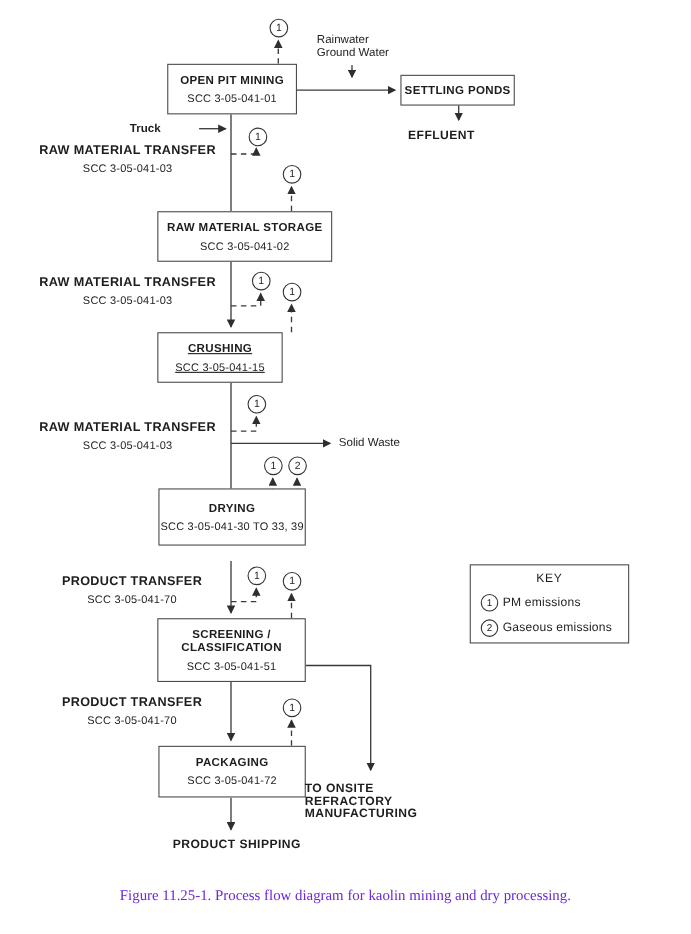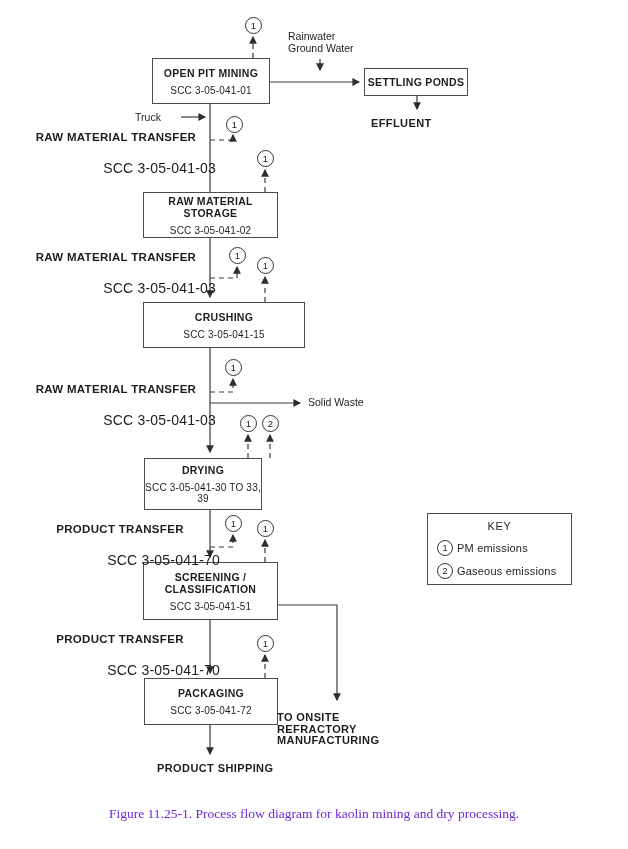--- a/index.html
+++ b/index.html
@@ -13,26 +13,26 @@
     position:absolute; border:1.2px solid #4c4c4c; background:#fff;
     display:flex; flex-direction:column; align-items:center; justify-content:center;
     text-align:center; box-sizing:border-box;
   }
   .pbox .t   { font-weight:bold; font-size:10.5px; line-height:12px; letter-spacing:.3px; }
   .pbox .scc { font-size:10px; letter-spacing:.2px; margin-top:6px; }
   .pbox.oneline .t { margin:0; }
 
   .sidelabel { position:absolute; text-align:center; }
   .sidelabel .t   { font-weight:bold; font-size:11.5px; letter-spacing:.3px; line-height:13px; }
-  .sidelabel .scc { font-size:14px; letter-spacing:.2px; margin-top:16px;text-align:right; }
+  .sidelabel .scc { font-size:10px; letter-spacing:.2px; margin-top:4px; }
 
   .flow { position:absolute; font-size:10.5px; line-height:12px; }
   .flow.caps { font-weight:bold; font-size:11px; letter-spacing:.4px; line-height:11.5px; }
   .center { text-align:left; }
-  .right  { text-align:center; }
+  .right  { text-align:left;font-weight:bold; }
 
   .num-circle {
     position:absolute; width:15px; height:15px; border:1.2px solid #333;
     border-radius:50%; background:#fff; font-size:9.5px; line-height:15px;
     text-align:center; box-sizing:content-box;
   }
 
   .keybox {
     position:absolute; left:427px; top:513px; width:145px; height:72px;
     border:1.2px solid #4c4c4c; background:#fff; box-sizing:border-box;
@@ -95,31 +95,31 @@
 
   <div class="pbox" style="left:152px; top:58px; width:118px; height:46px;">
     <div class="t">OPEN PIT MINING</div>
     <div class="scc">SCC 3-05-041-01</div>
   </div>
 
   <div class="pbox oneline" style="left:364px; top:68px; width:104px; height:28px;">
     <div class="t">SETTLING PONDS</div>
   </div>
 
-  <div class="pbox" style="left:143px; top:192px; width:135px; height:46px;">
+  <div class="pbox" style="left:143px; top:192px; width:159px; height:46px;">
     <div class="t">RAW MATERIAL STORAGE</div>
     <div class="scc">SCC 3-05-041-02</div>
   </div>
 
-  <div class="pbox" style="left:143px; top:302px; width:162px; height:46px;">
+  <div class="pbox" style="left:143px; top:302px; width:114px; height:46px;text-decoration:underline;">
     <div class="t">CRUSHING</div>
     <div class="scc">SCC 3-05-041-15</div>
   </div>
 
-  <div class="pbox" style="left:144px; top:458px; width:118px; height:52px;">
+  <div class="pbox" style="left:144px; top:444px; width:134px; height:52px;">
     <div class="t">DRYING</div>
     <div class="scc">SCC 3-05-041-30 TO 33, 39</div>
   </div>
 
   <div class="pbox" style="left:143px; top:562px; width:135px; height:58px;">
     <div class="t">SCREENING /</div>
     <div class="t" style="margin-top:0;">CLASSIFICATION</div>
     <div class="scc">SCC 3-05-041-51</div>
   </div>
 

